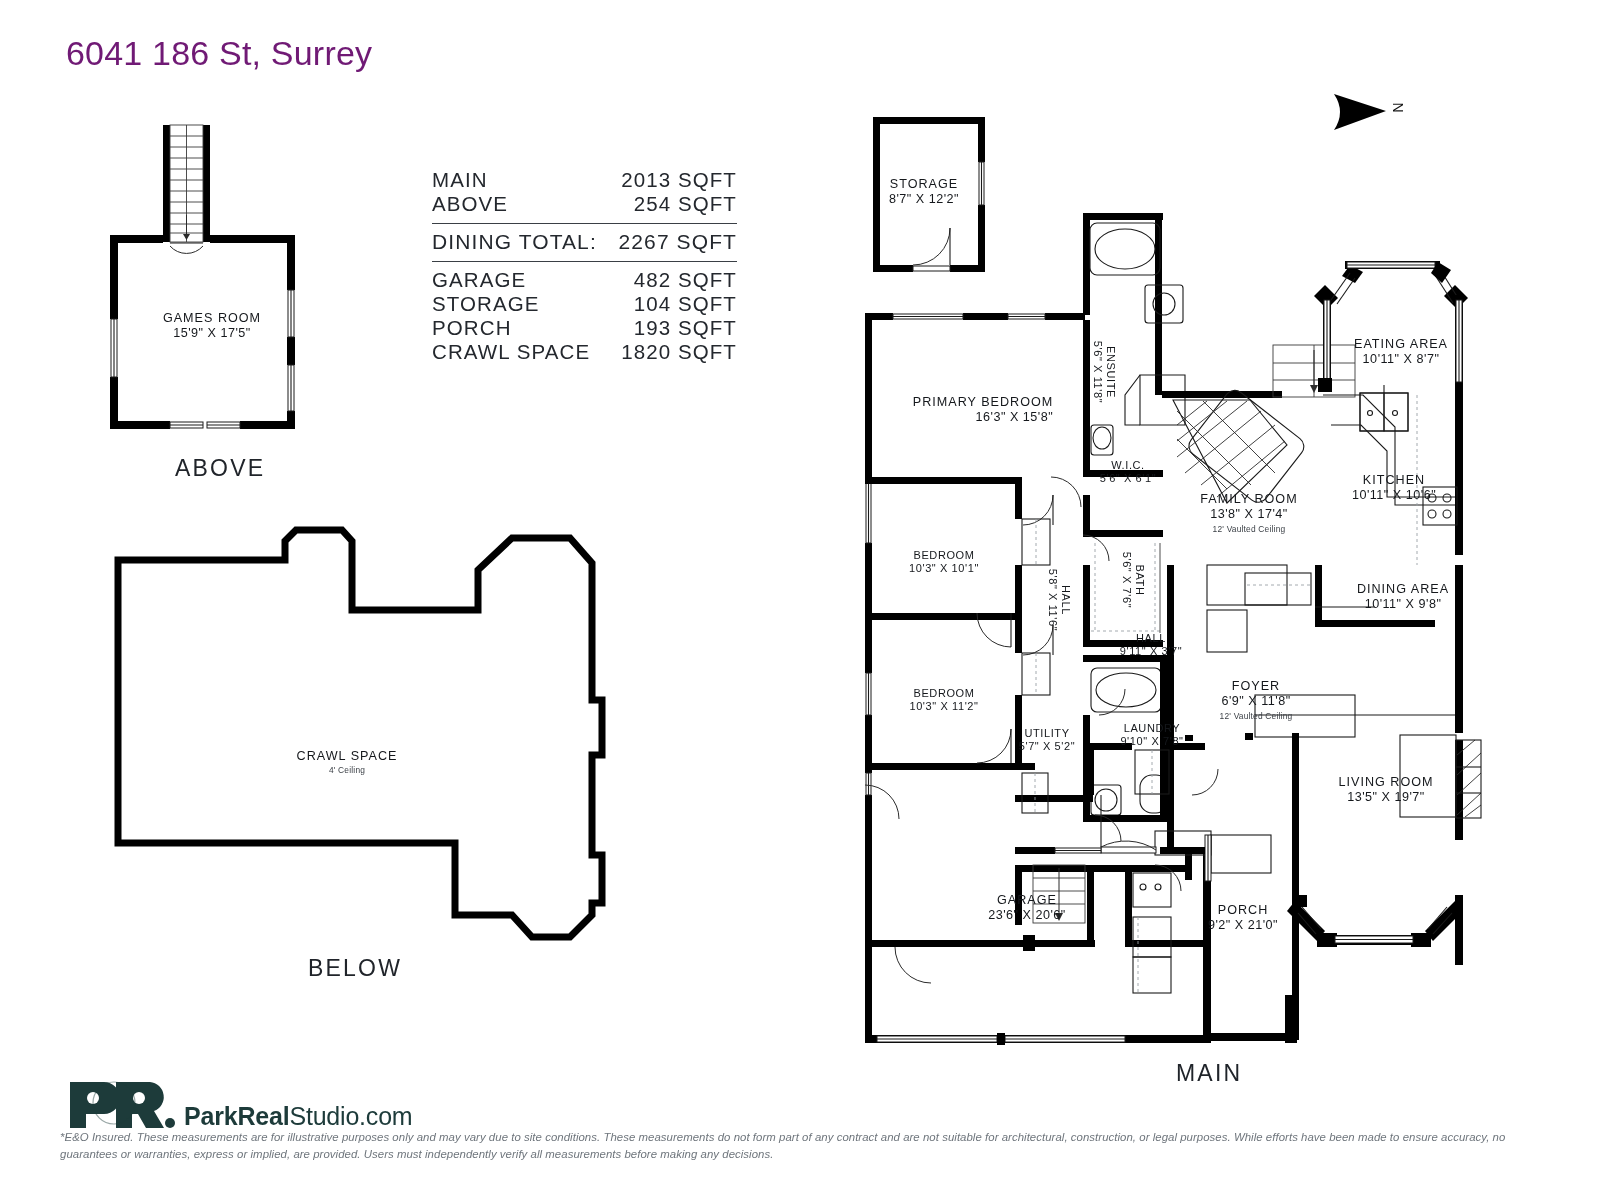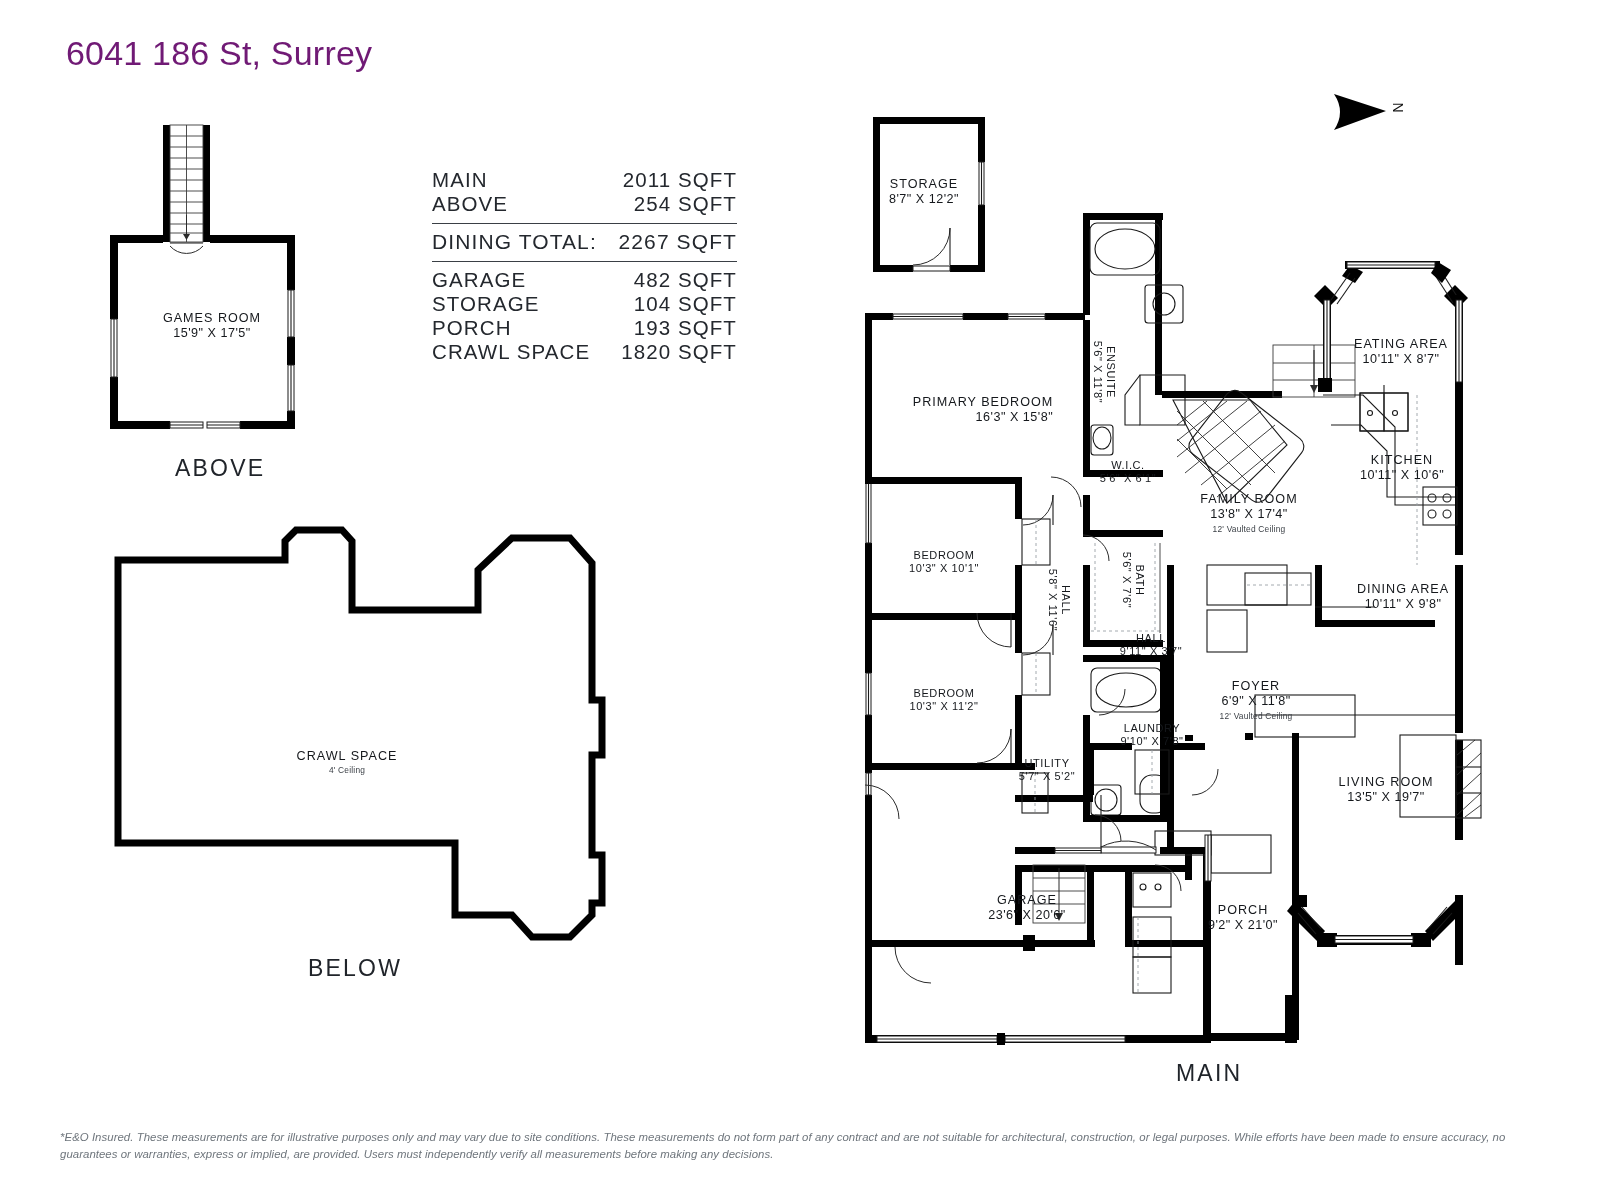--- a/index.html
+++ b/index.html
@@ -170,21 +170,21 @@
 </head>
 <body>
 
 <div class="page">
 
   <div id="page-title">6041 186 St, Surrey</div>
 
   <div id="stats-table">
     <div class="stat-row">
       <span class="stat-label">MAIN</span>
-      <span class="stat-value">2011 SQFT</span>
+      <span class="stat-value">2013 SQFT</span>
     </div>
     <div class="stat-row">
       <span class="stat-label">ABOVE</span>
       <span class="stat-value">254 SQFT</span>
     </div>
 
     <div class="stat-divider"></div>
 
     <div class="stat-row total">
       <span class="stat-label">DINING TOTAL:</span>
@@ -666,42 +666,42 @@
   <div class="room small vert" style="left:1059px; top:600px; transform:translate(-50%,-50%) rotate(90deg);">
     <div class="rn">HALL</div>
     <div class="rd">5'8" X 11'6"</div>
   </div>
 
   <div class="room small" style="left:1151px; top:645px;">
     <div class="rn">HALL</div>
     <div class="rd">9'11" X 3'7"</div>
   </div>
 
-  <div class="room small" style="left:1047px; top:770px;">
+  <div class="room small" style="left:1047px; top:740px;">
     <div class="rn">UTILITY</div>
     <div class="rd">5'7" X 5'2"</div>
   </div>
 
   <div class="room small" style="left:1152px; top:735px;">
     <div class="rn">LAUNDRY</div>
     <div class="rd">9'10" X 7'8"</div>
   </div>
 
   <div class="room" style="left:1249px; top:513px;">
     <div class="rn">FAMILY ROOM</div>
     <div class="rd">13'8" X 17'4"</div>
     <div class="rc">12' Vaulted Ceiling</div>
   </div>
 
   <div class="room" style="left:1401px; top:352px;">
     <div class="rn">EATING AREA</div>
     <div class="rd">10'11" X 8'7"</div>
   </div>
 
-  <div class="room" style="left:1394px; top:468px;margin-left:8px;">
+  <div class="room" style="left:1394px; top:488px;">
     <div class="rn">KITCHEN</div>
     <div class="rd">10'11" X 10'6"</div>
   </div>
 
   <div class="room" style="left:1403px; top:597px;">
     <div class="rn">DINING AREA</div>
     <div class="rd">10'11" X 9'8"</div>
   </div>
 
   <div class="room" style="left:1256px; top:700px;">
@@ -720,16 +720,29 @@
     <div class="rd">23'6" X 20'6"</div>
   </div>
 
   <div class="room" style="left:1243px; top:918px;">
     <div class="rn">PORCH</div>
     <div class="rd">9'2" X 21'0"</div>
   </div>
 
   <div class="floor-label" id="label-main">MAIN</div>
 
+  <div id="logo-area">
+    <svg id="logo-mark" viewBox="0 0 112 52">
+      <path d="M4 4 H38 a16 16 0 0 1 0 32 H20 V50 H4 Z" fill="#1d3b3a"></path>
+      <circle cx="27" cy="20" r="6" fill="#ffffff"></circle>
+      <path d="M50 4 H84 a15 15 0 0 1 4 29 l10 17 H80 L72 36 H66 V50 H50 Z" fill="#1d3b3a"></path>
+      <circle cx="73" cy="20" r="6" fill="#ffffff"></circle>
+      <circle cx="48" cy="25" r="21" fill="none" stroke="#1d3b3a" stroke-width="1.2" opacity="0.45"></circle>
+      <circle cx="104" cy="45" r="5" fill="#1d3b3a"></circle>
+    </svg>
+    <div id="logo-wordmark">
+      <b>ParkReal</b><span>Studio.com</span>
+    </div>
+  </div>
 
   <div id="disclaimer">*E&amp;O Insured. These measurements are for illustrative purposes only and may vary due to site conditions. These measurements do not form part of any contract and are not suitable for architectural, construction, or legal purposes. While efforts have been made to ensure accuracy, no guarantees or warranties, express or implied, are provided. Users must independently verify all measurements before making any decisions.</div>
 
 </div>
 
 </body></html>

